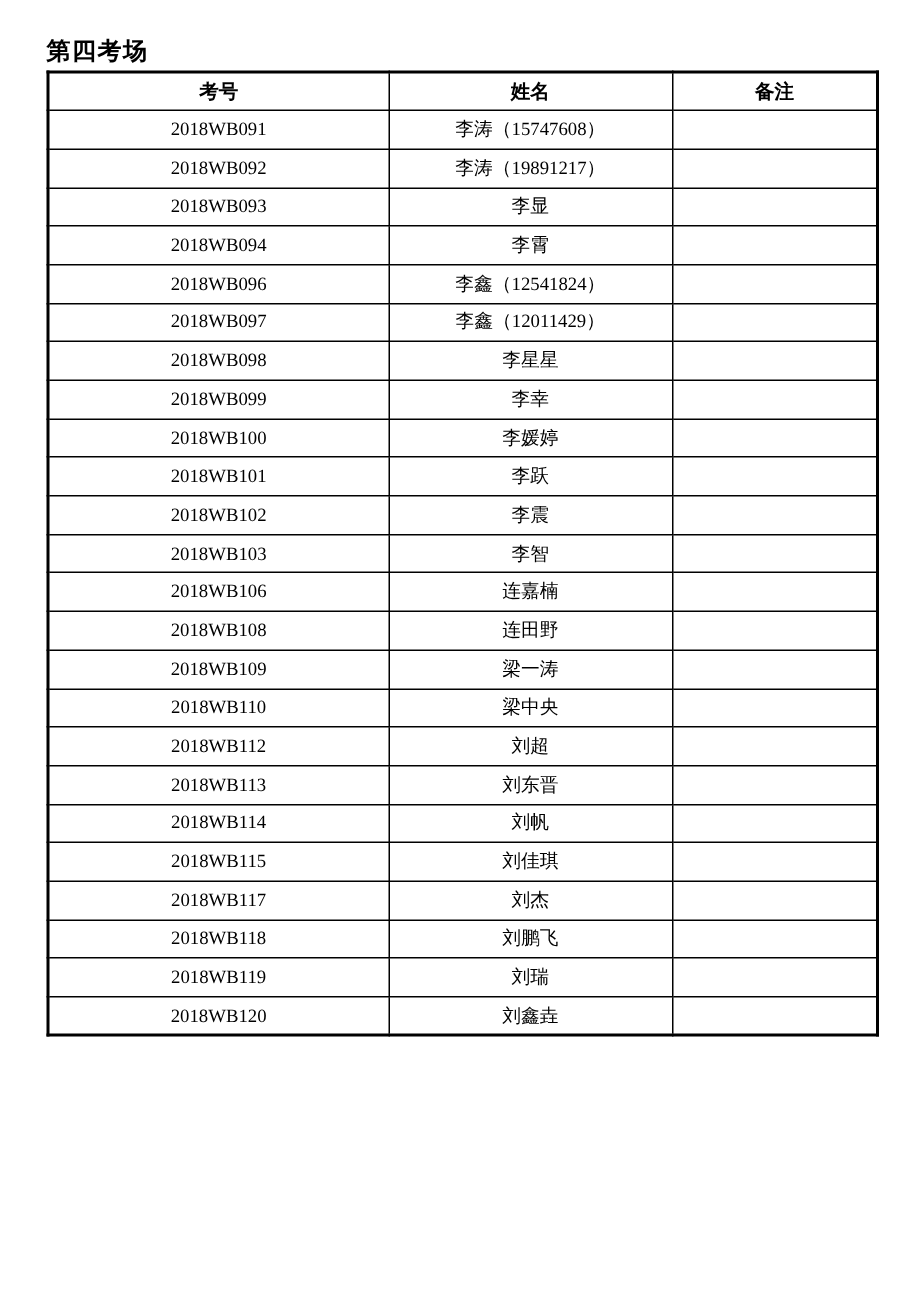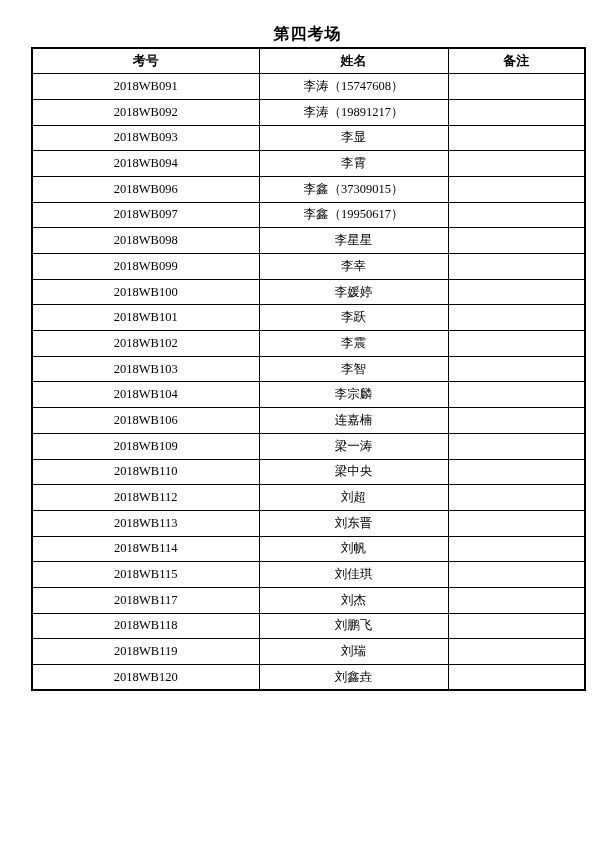--- a/index.html
+++ b/index.html
@@ -13,21 +13,20 @@
     width: 610px;
     height: 866px;
     background: #ffffff;
     overflow: hidden;
   }
   .title {
     position: absolute;
     left: 31px;
     top: 24px;
     width: 553px;
-    text-align: center;
     font-size: 16px;
     font-weight: bold;
     color: #000000;
     letter-spacing: 1px;
   }
   table.roster {
     position: absolute;
     left: 31px;
     top: 47px;
     width: 553px;
@@ -89,26 +88,26 @@
           <td>李显</td>
           <td></td>
         </tr>
         <tr>
           <td>2018WB094</td>
           <td>李霄</td>
           <td></td>
         </tr>
         <tr>
           <td>2018WB096</td>
-          <td>李鑫（37309015）</td>
+          <td>李鑫（12541824）</td>
           <td></td>
         </tr>
         <tr>
           <td>2018WB097</td>
-          <td>李鑫（19950617）</td>
+          <td>李鑫（12011429）</td>
           <td></td>
         </tr>
         <tr>
           <td>2018WB098</td>
           <td>李星星</td>
           <td></td>
         </tr>
         <tr>
           <td>2018WB099</td>
           <td>李幸</td>
@@ -128,27 +127,27 @@
           <td>2018WB102</td>
           <td>李震</td>
           <td></td>
         </tr>
         <tr>
           <td>2018WB103</td>
           <td>李智</td>
           <td></td>
         </tr>
         <tr>
-          <td>2018WB104</td>
-          <td>李宗麟</td>
-          <td></td>
-        </tr>
-        <tr>
           <td>2018WB106</td>
           <td>连嘉楠</td>
+          <td></td>
+        </tr>
+        <tr>
+          <td>2018WB108</td>
+          <td>连田野</td>
           <td></td>
         </tr>
         <tr>
           <td>2018WB109</td>
           <td>梁一涛</td>
           <td></td>
         </tr>
         <tr>
           <td>2018WB110</td>
           <td>梁中央</td>

